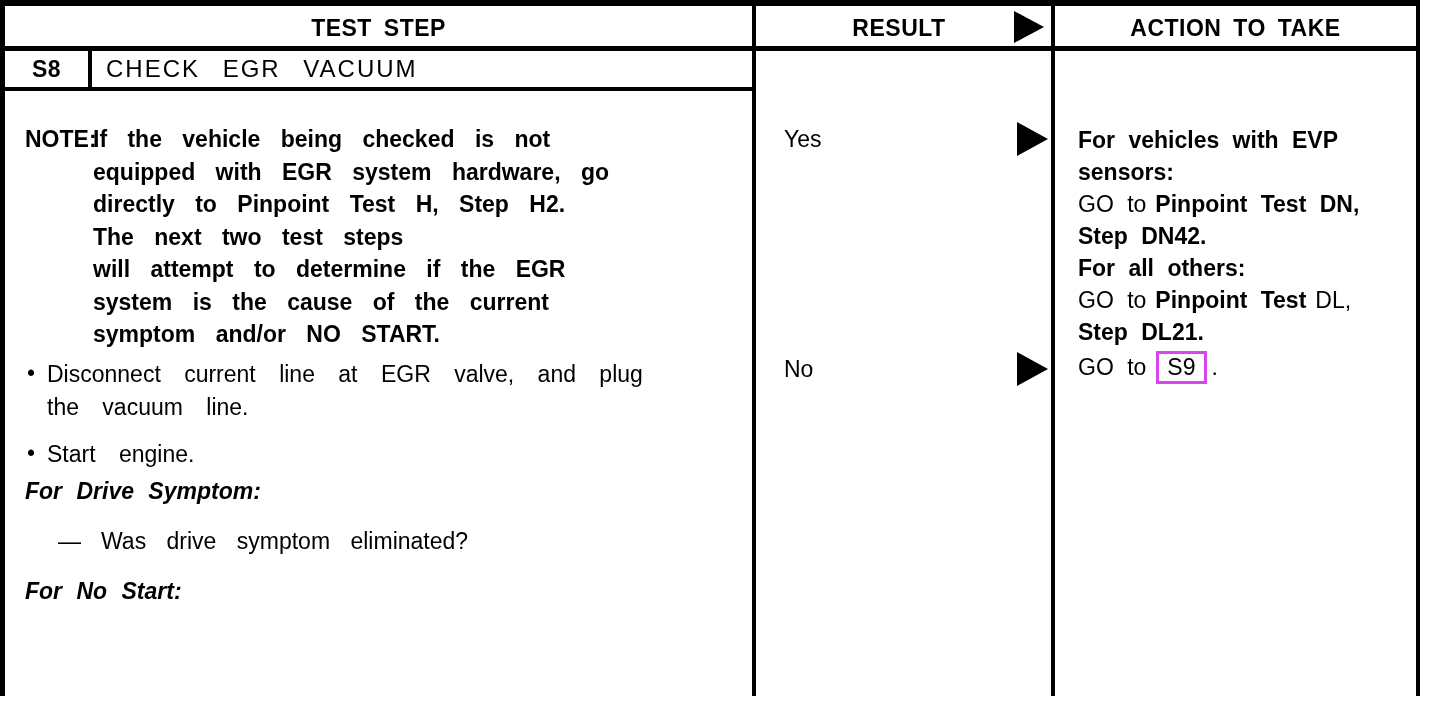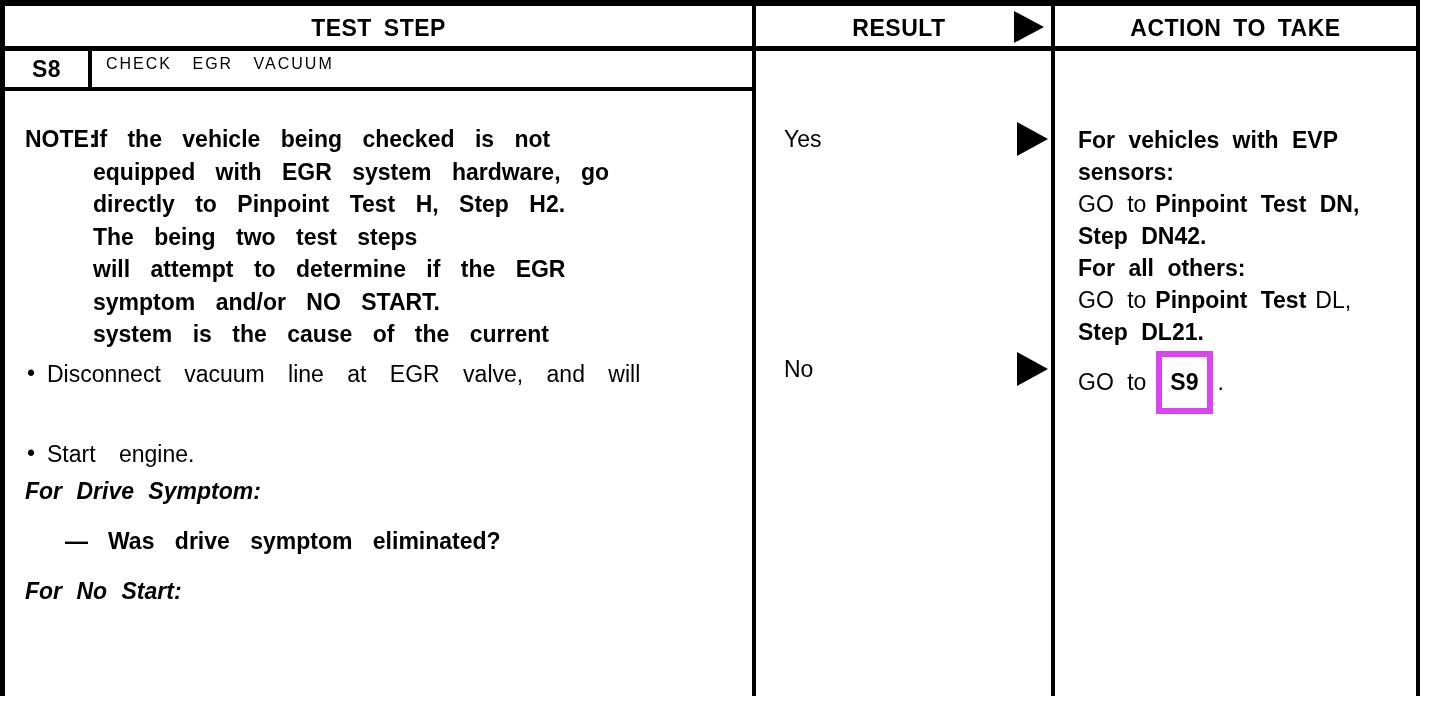--- a/index.html
+++ b/index.html
@@ -14,55 +14,55 @@
   #hdr-action{left:1055px;width:361px;}
   
   .arr{position:absolute;width:0;height:0;border-top:16px solid transparent;
        border-bottom:16px solid transparent;border-left:30px solid #000;}
   #arr-header{left:1014px;top:11px;}
   #arr-yes{left:1017px;top:122px;border-top-width:17px;border-bottom-width:17px;border-left-width:31px;}
   #arr-no{left:1017px;top:352px;border-top-width:17px;border-bottom-width:17px;border-left-width:31px;}
   
   .s8id{position:absolute;left:5px;top:56px;width:83px;text-align:center;
         font-weight:700;font-size:23px;letter-spacing:.5px;}
-  .s8title{position:absolute;left:106px;top:55px;font-size:16px;font-weight:400;
+  .s8title{position:absolute;left:106px;top:55px;font-size:24px;font-weight:400;
         letter-spacing:2px;word-spacing:14px;white-space:nowrap;}
   
   .note{position:absolute;left:25px;top:123px;width:710px;font-weight:700;
         font-size:23px;line-height:32.5px;word-spacing:14px;}
   .note-label{position:absolute;left:0;top:0;}
   .note-lines{margin-left:68px;}
   .bullet{position:absolute;left:27px;width:705px;font-size:23px;line-height:33px;
         word-spacing:17px;font-weight:400;}
   .bullet .glyph{position:absolute;left:0;top:-1px;}
   .bullet .txt{margin-left:20px;}
   #bullet-1{top:358px;}
   #bullet-2{top:438px;}
   .bold-line{position:absolute;left:25px;font-weight:700;font-size:23px;
         line-height:32.5px;word-spacing:8px;white-space:nowrap;font-style:italic;}
   #heading-drive{top:475px;}
   #heading-nostart{top:575px;}
-  .dash{position:absolute;left:65px;font-weight:700;font-size:23px;
+  .dash{position:absolute;left:58px;font-weight:400;font-size:23px;
         line-height:32.5px;word-spacing:14px;white-space:nowrap;}
   .dash .glyph{margin-right:20px;}
   #dash-drive{top:525px;}
   #dash-nostart{top:623px;}
   
   .result{position:absolute;left:784px;font-size:23px;line-height:32.5px;font-weight:400;}
   #result-yes{top:123px;}
   #result-no{top:353px;}
   
   .action{position:absolute;left:1078px;top:124px;width:334px;font-size:23px;
         line-height:32px;word-spacing:7px;font-weight:700;}
   .action .plain,.plain{font-weight:400;}
   .action .go{font-weight:400;margin-right:9px;}
   .action-no{position:absolute;left:1078px;top:351px;font-size:23px;font-weight:400;
         word-spacing:7px;white-space:nowrap;}
   .action-no .go{margin-right:10px;}
-  .stepbox{display:inline-block;border:6px solid #d946ef;padding:12px 8px;font-weight:700;
+  .stepbox{display:inline-block;border:3px solid #d946ef;padding:0 8px;font-weight:400;
         line-height:27px;}
   .action-no .after{margin-left:5px;}
 </style>
 </head>
 <body>
 
 <div class="page">
 
   <div class="b" style="left:0;top:0;width:1420px;height:6px"></div>
   <div class="b" style="left:0;top:0;width:5px;height:709px"></div>
@@ -81,31 +81,32 @@
 
   <div class="s8id">S8</div>
   <div class="s8title">CHECK EGR VACUUM</div>
 
   <div class="note">
     <span class="note-label">NOTE:</span>
     <div class="note-lines">
       <div>If the vehicle being checked is not</div>
       <div>equipped with EGR system hardware, go</div>
       <div>directly to Pinpoint Test H, Step H2.</div>
-      <div>The being two test steps</div>
+      <div>The next two test steps</div>
       <div>will attempt to determine if the EGR</div>
+      <div>system is the cause of the current</div>
       <div>symptom and/or NO START.</div>
-      <div>system is the cause of the current</div>
     </div>
   </div>
 
   <div class="bullet" id="bullet-1">
     <span class="glyph">•</span>
     <div class="txt">
-      <div>Disconnect vacuum line at EGR valve, and will</div>
+      <div>Disconnect current line at EGR valve, and plug</div>
+      <div>the vacuum line.</div>
     </div>
   </div>
 
   <div class="bullet" id="bullet-2">
     <span class="glyph">•</span>
     <div class="txt">Start engine.</div>
   </div>
 
   <div class="bold-line" id="heading-drive">For Drive Symptom:</div>
 

